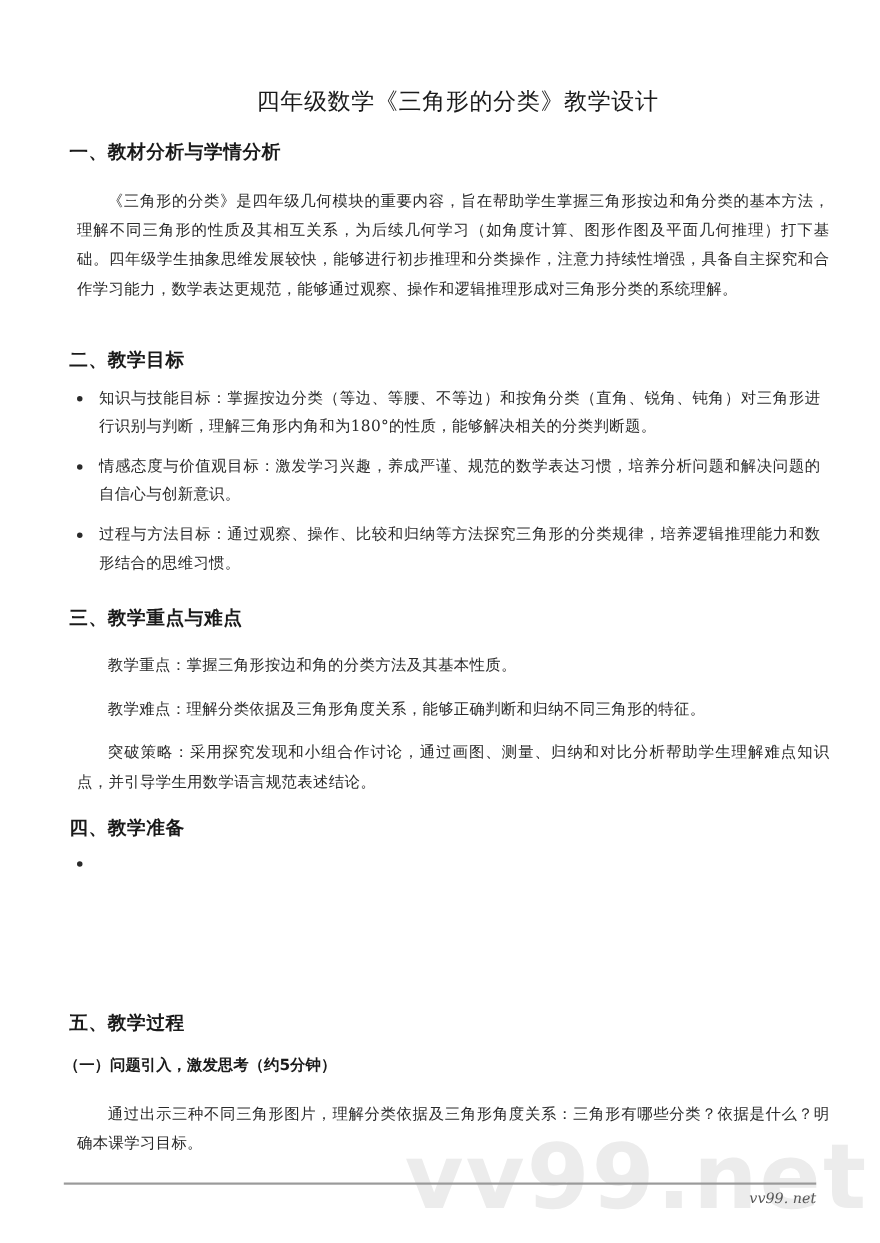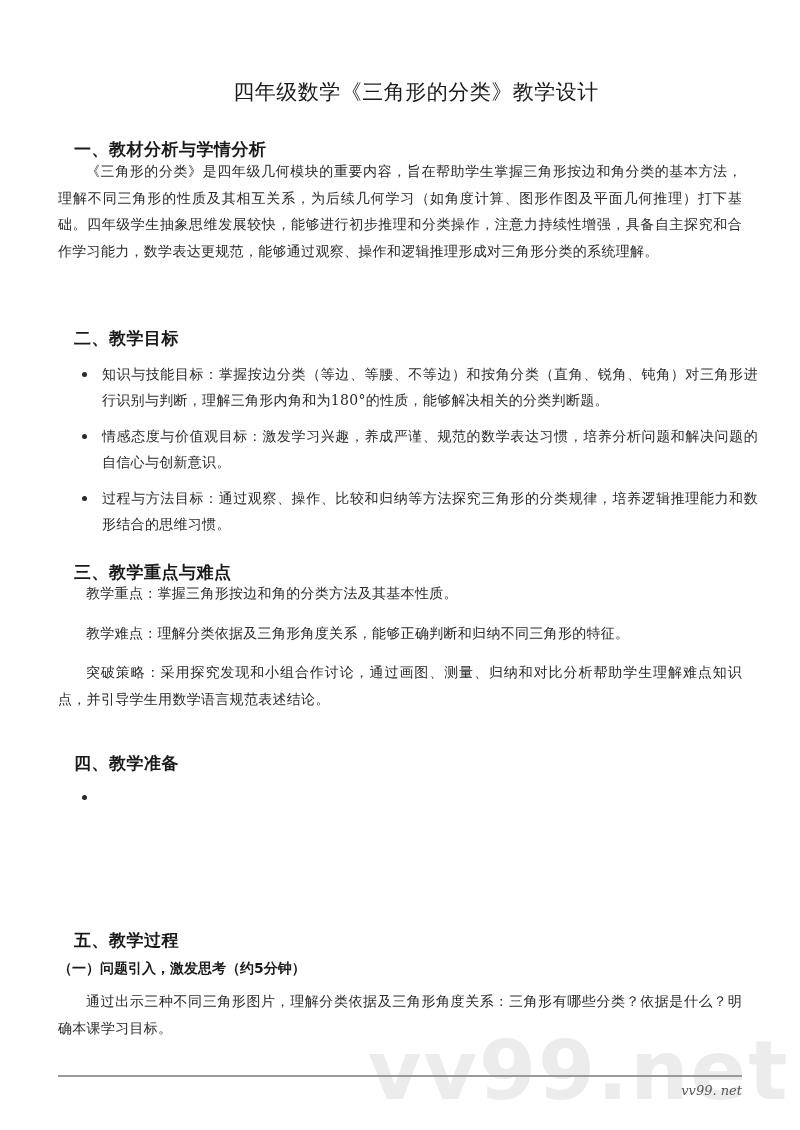--- a/index.html
+++ b/index.html
@@ -9,33 +9,33 @@
       color: #2a2a2a;
     }
     .page { position: absolute; left: 58px; top: 0; width: 684px; }
     .doc-title {
       position: absolute; top: 62px; left: 0; width: 684px; text-align: center;
       font-family: "DejaVu Sans", "Liberation Sans", sans-serif;
       font-size: 21px; color: #1a1a1a; letter-spacing: 0.5px; margin: 16px; font-weight: normal;
     }
     h2 {
       font-family: "DejaVu Sans", "Liberation Sans", sans-serif;
-      font-size: 17px; font-weight: bold; color: #1a1a1a; margin: 16px; position: absolute; left: 0;
+      font-size: 17px; font-weight: bold; color: #1a1a1a; margin: 5px; position: absolute; left: 0;
       letter-spacing: 0.5px;
     }
     h3 {
       font-family: "DejaVu Sans", "Liberation Sans", sans-serif;
       font-size: 14px; font-weight: bold; color: #1a1a1a; margin: 0; position: absolute; left: 0;
     }
     p.para {
-      position: absolute; left: 0; width: 684px; margin: 0;
+      position: absolute; left: 0; width: 684px; margin: 12px;
       font-size: 14px; line-height: 26.5px; text-indent: 28px; text-align: justify;
       letter-spacing: 0.3px;
     }
-    ul.bullets { position: absolute; left: 0; width: 684px; margin: 16px; padding: 0; list-style: none; }
+    ul.bullets { position: absolute; left: 0; width: 684px; margin: 4px; padding: 0; list-style: none; }
     ul.bullets li {
       position: relative; padding-left: 28px; font-size: 14px; line-height: 26px;
       text-align: justify; margin-bottom: 10px; letter-spacing: 0.3px;
     }
     ul.bullets li .dot {
       position: absolute; left: 8px; top: 11px; width: 5px; height: 5px; border-radius: 50%; background: #2a2a2a;
     }
     .watermark {
       position: absolute; left: 368px; top: 990px;
       font-family: "DejaVu Sans", "Liberation Sans", sans-serif;

